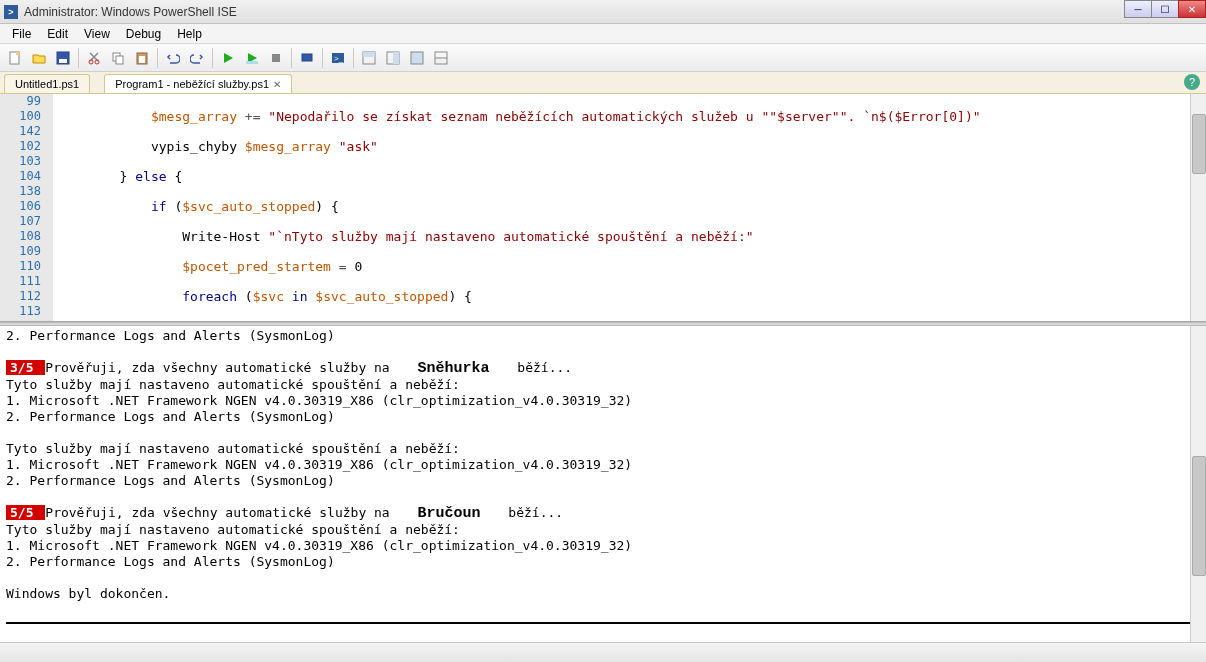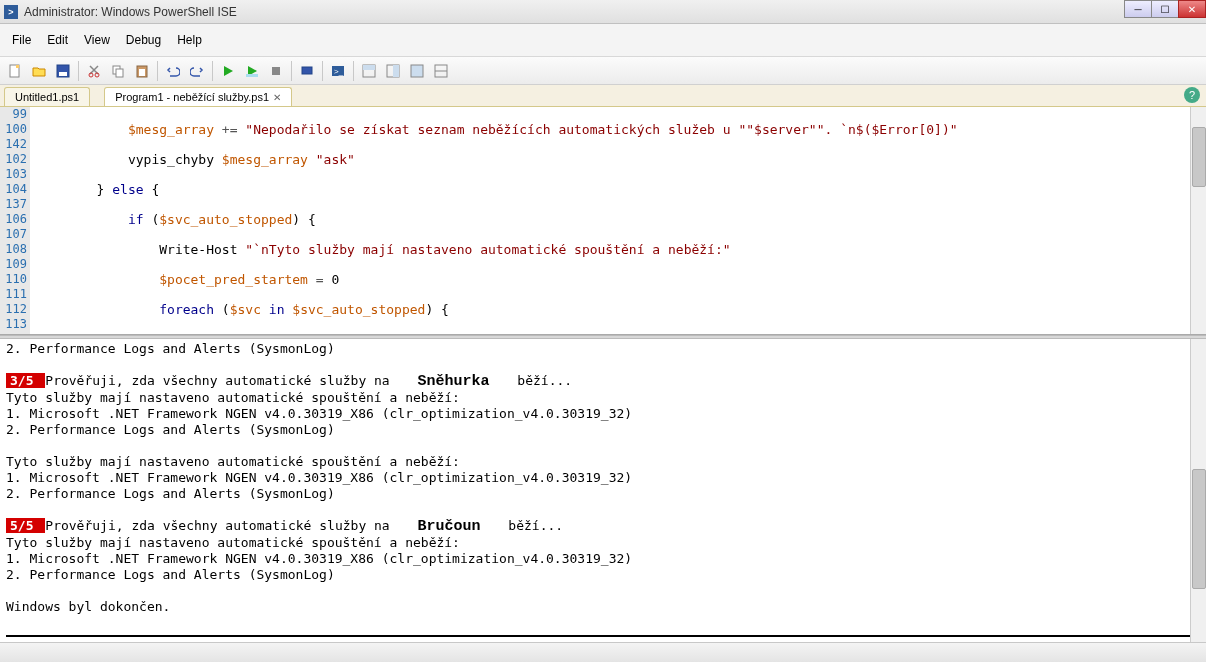--- a/index.html
+++ b/index.html
@@ -42,21 +42,21 @@
 .win-btn {
   width: 28px; height: 18px;
   display: flex; align-items: center; justify-content: center;
   font-size: 10px;
   border: 1px solid #888;
   background: linear-gradient(to bottom, #eef, #cce);
   margin-left: -1px;
 }
 .win-btn.close { background: linear-gradient(to bottom,#e88,#c33); color:#fff; border-color:#a22;}
 .menubar {
-  height: 33px;
+  height: 20px;
   background: #f4f4f4;
   border-bottom: 1px solid #d8d8d8;
   display: flex;
   align-items: center;
   padding: 0 4px;
   font-size: 12px;
 }
 .menubar span { padding: 2px 8px; cursor: default; }
 .toolbar {
   height: 28px;
@@ -107,24 +107,24 @@
   font-size:11px;
 }
 .editor-wrap {
   height: 228px;
   display: flex;
   border-bottom: 1px solid #aaa;
   position: relative;
   overflow: hidden;
 }
 .gutter {
-  width: 30px;
+  width: 53px;
   background: #e8e8e8;
   text-align: right;
-  padding: 0 3px 0 0;
+  padding: 0 12px 0 0;
   color: #2a6fb0;
   font-family: Consolas, monospace;
   font-size: 12px;
   line-height: 15px;
 }
 .code {
   flex: 1;
   font-family: Consolas, monospace;
   font-size: 13px;
   line-height: 15px;
@@ -325,21 +325,21 @@
 </div>
 
 <div class="editor-wrap">
   <div class="gutter">
     <div>99</div>
       <div>100</div>
       <div>142</div>
     <div>102</div>
       <div>103</div>
       <div>104</div>
-    <div>137</div>
+    <div>138</div>
       <div>106</div>
       <div>107</div>
     <div>108</div>
       <div>109</div>
       <div>110</div>
     <div>111</div>
       <div>112</div>
       <div>113</div>
   </div>
   <div class="code">

